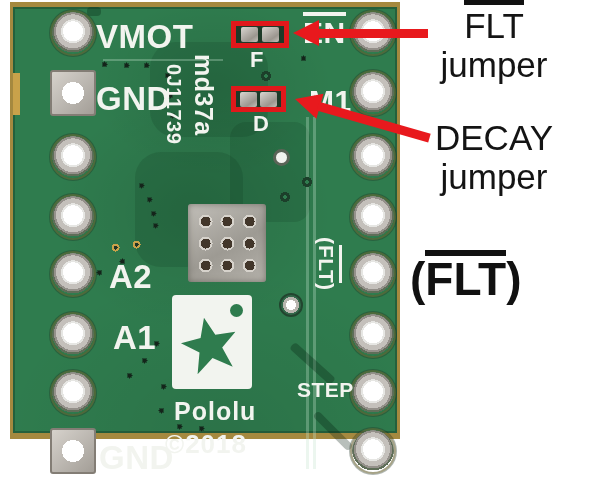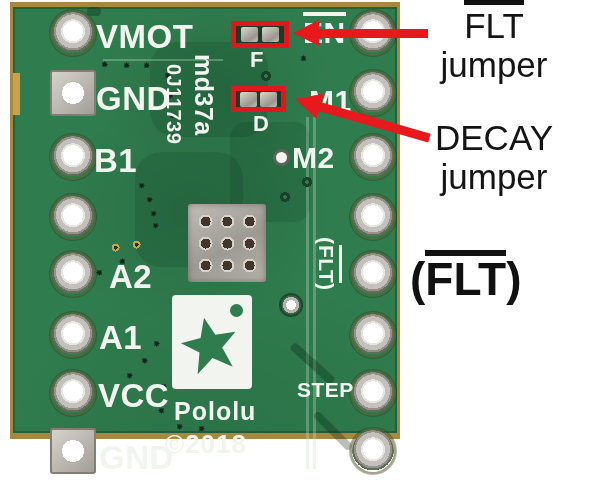--- a/index.html
+++ b/index.html
@@ -147,29 +147,26 @@
   <div class="pin" style="left:339px;top:246px;"></div>
   <div class="pin" style="left:339px;top:307px;"></div>
   <div class="pin" style="left:339px;top:365px;"></div>
   <div class="pin" style="left:339px;top:423px;"></div>
 
   <div class="hole-small" style="left:260px;top:142px;"></div>
   <div class="hole-big" style="left:266px;top:286px;"></div>
 
   <div class="sk sk-l" style="left:83px;top:13px;">VMOT</div>
   <div class="sk sk-l" style="left:83px;top:75px;">GND</div>
-  <div class="sk sk-l" style="left:81px;top:137px;">B1</div>
   <div class="sk sk-l" style="left:96px;top:253px;">A2</div>
-  <div class="sk sk-l" style="left:86px;top:314px;text-align:right;">A1</div>
-  <div class="sk sk-l" style="left:85px;top:372px;">VCC</div>
+  <div class="sk sk-l" style="left:100px;top:314px;text-align:right;">A1</div>
   <div class="sk sk-l" style="left:86px;top:434px;">GND</div>
 
   <div class="sk sk-r" style="left:290px;top:5px;"><span class="ov-w">EN</span></div>
   <div class="sk sk-r" style="left:296px;top:79px;">M1</div>
-  <div class="sk sk-r" style="left:279px;top:136px;">M2</div>
   <div class="sk sk-r" style="left:252px;top:372px;font-size:21px;margin-left:32px;">STEP</div>
 
   <div class="sk vtext" style="left:303px;top:230px;font-size:21px;">
     <span>(</span><span class="vov">FLT</span><span>)</span>
   </div>
 
   <div class="sk vtext" style="left:178px;top:47px;font-size:25px;">md37a</div>
   <div class="sk vtext" style="left:151px;top:57px;font-size:20px;">0J11739</div>
 
   <div class="jbox" style="left:218px;top:14px;width:58px;height:27px;">

